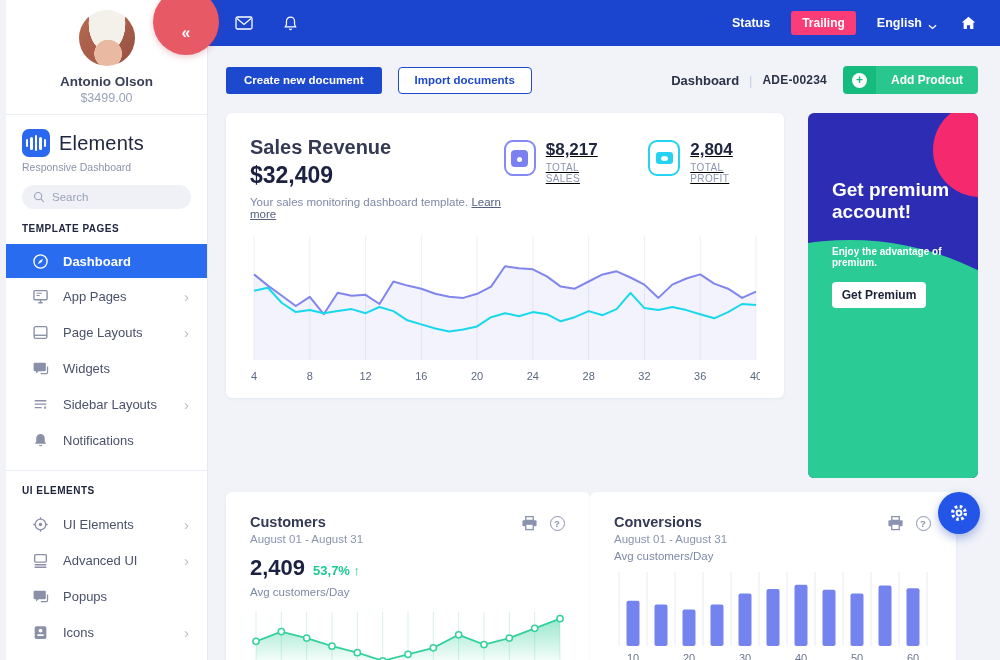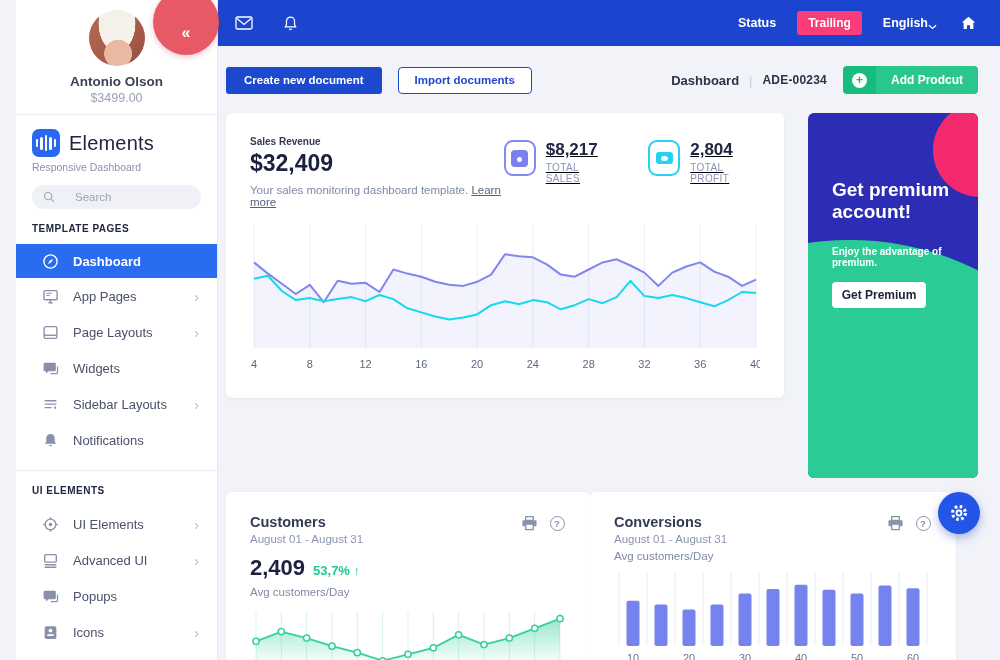--- a/index.html
+++ b/index.html
@@ -1,41 +1,41 @@
 <!DOCTYPE html>
 <html><head>
 <meta charset="utf-8">
 <style>
   * { margin:0; padding:0; box-sizing:border-box; }
   html,body { width:1000px; height:660px; }
   body { font-family:"Liberation Sans", sans-serif; background:#fff; }
   .app { position:relative; width:1000px; height:660px; overflow:hidden; background:#f1f3f9; }
 
   
-  .sidebar { position:absolute; left:16px; top:0; width:202px; height:660px; background:#fff;
+  .sidebar { position:absolute; left:6px; top:0; width:202px; height:660px; background:#fff;
              border-right:1px solid #e7e9f2; z-index:5; }
   .profile { text-align:center; padding:10px 0 9px; border-bottom:1px solid #edeef5; }
   .avatar { width:56px; height:56px; border-radius:50%; margin:0 auto; overflow:hidden;
             background:
               radial-gradient(circle at 52% 78%, #e9b9a2 0 26%, transparent 27%),
               radial-gradient(ellipse at 50% 24%, #f4f1ea 0 46%, transparent 47%),
               linear-gradient(135deg,#b56a52 0%, #a85c49 55%, #93503f 100%); }
   .profile-name { margin-top:8px; font-size:13.5px; font-weight:bold; color:#3b4159; }
   .profile-balance { margin-top:2px; font-size:12.5px; color:#9aa2b8; }
 
   .brand { padding:14px 16px 0; }
   .brand-row { display:flex; align-items:center; gap:9px; }
   .brand-logo { width:28px; height:28px; border-radius:7px; background:#2968ef;
                 display:flex; align-items:center; justify-content:center; gap:2px; }
   .brand-logo i { display:block; width:2.5px; background:#fff; border-radius:2px; }
   .brand-name { font-size:20px; color:#20263f; letter-spacing:.2px; }
   .brand-tagline { margin-top:4px; font-size:10.5px; color:#8b93a8; }
 
   .search-box { margin:12px 16px 0; height:24px; background:#f0f1f6; border-radius:12px;
-                display:flex; align-items:center; padding:12px 11px; gap:20px; }
+                display:flex; align-items:center; padding:12px 11px; gap:7px; }
   .search-box input { border:none; outline:none; background:transparent; font-size:11.5px;
                       color:#5b647e; width:110px; font-family:inherit; }
   .search-box input::placeholder { color:#9aa3b8; }
 
   .nav-section-label { margin:14px 16px 10px; font-size:10px; font-weight:bold;
                        color:#20263f; letter-spacing:.5px; }
   .nav-divider { border-top:1px solid #edeef5; margin-top:12px; }
   .nav-item { height:36px; display:flex; align-items:center; padding:0 18px 0 26px;
               color:#4a5169; cursor:pointer; }
   .nav-item.active { height:34px; background:#2a6cf0; color:#fff; }
@@ -49,21 +49,21 @@
   
   .topbar { position:absolute; left:202px; right:0; top:0; height:46px; background:#1b45cf;
             display:flex; align-items:center; padding:0 22px 0 32px; z-index:4; }
   .topbar-icon { width:20px; height:20px; display:flex; align-items:center; justify-content:center;
                  cursor:pointer; }
   .topbar-icon + .topbar-icon { margin-left:26px; }
   .topbar-right { margin-left:auto; display:flex; align-items:center; gap:21px; }
   .topbar-link { color:#fff; font-size:12.5px; font-weight:bold; cursor:pointer; }
   .badge-trailing { background:#fa3c78; color:#fff; font-size:12px; font-weight:bold;
                     padding:5px 11px; border-radius:3px; cursor:pointer; }
-  .lang { display:flex; align-items:flex-end; cursor:pointer; }
+  .lang { display:flex; align-items:flex-end; gap:6px; cursor:pointer; }
 
   .toggle-btn { position:absolute; left:153px; top:-11px; width:66px; height:66px; border-radius:50%;
                 background:#e75964; border:none; color:#fff; z-index:10; cursor:pointer;
                 display:flex; align-items:center; justify-content:center;
                 font-size:16px; font-weight:bold; font-family:inherit;
                 box-shadow:0 2px 6px rgba(180,40,60,.25); }
   .toggle-btn span { margin-top:22px; }
 
   
   .main { position:absolute; left:202px; top:46px; right:0; bottom:0; padding:0 22px 0 24px; }
@@ -87,21 +87,21 @@
   .btn-add-label { height:28px; background:#29c78d; color:#fff; font-size:12px; font-weight:bold;
                    display:flex; align-items:center; padding:0 15px; }
 
   .row1 { margin-top:19px; display:flex; gap:24px; }
   .row2 { margin-top:14px; display:flex; }
   .card { background:#fff; border-radius:6px; box-shadow:0 1px 3px rgba(40,50,90,.06); }
 
   
   .sales-card { width:558px; height:285px; padding:23px 24px 0; }
   .sales-top { display:flex; }
-  .sales-title { font-size:10px; font-weight:bold; color:#343a54; }
+  .sales-title { font-size:20px; font-weight:bold; color:#343a54; }
   .sales-amount { margin-top:3px; font-size:23px; font-weight:bold; color:#1b2140; }
   .sales-sub { margin-top:7px; font-size:11.5px; color:#7e89a6; }
   .sales-sub a { color:#55617f; cursor:pointer; text-decoration:underline; }
   .stats { margin-left:auto; display:flex; gap:41px; padding-top:4px; padding-right:4px;text-decoration:underline; }
   .stat { display:flex; gap:10px; }
   .stat-icon { width:36px; height:36px; border-radius:9px; border:2px solid;
                display:flex; align-items:center; justify-content:center; }
   .stat-icon.wallet { border-color:#858af2; }
   .glyph-wallet { width:17px; height:17px; background:#7a80f0; border-radius:4px; position:relative; }
   .glyph-wallet::after { content:""; position:absolute; left:6px; top:7px; width:5px; height:5px;

